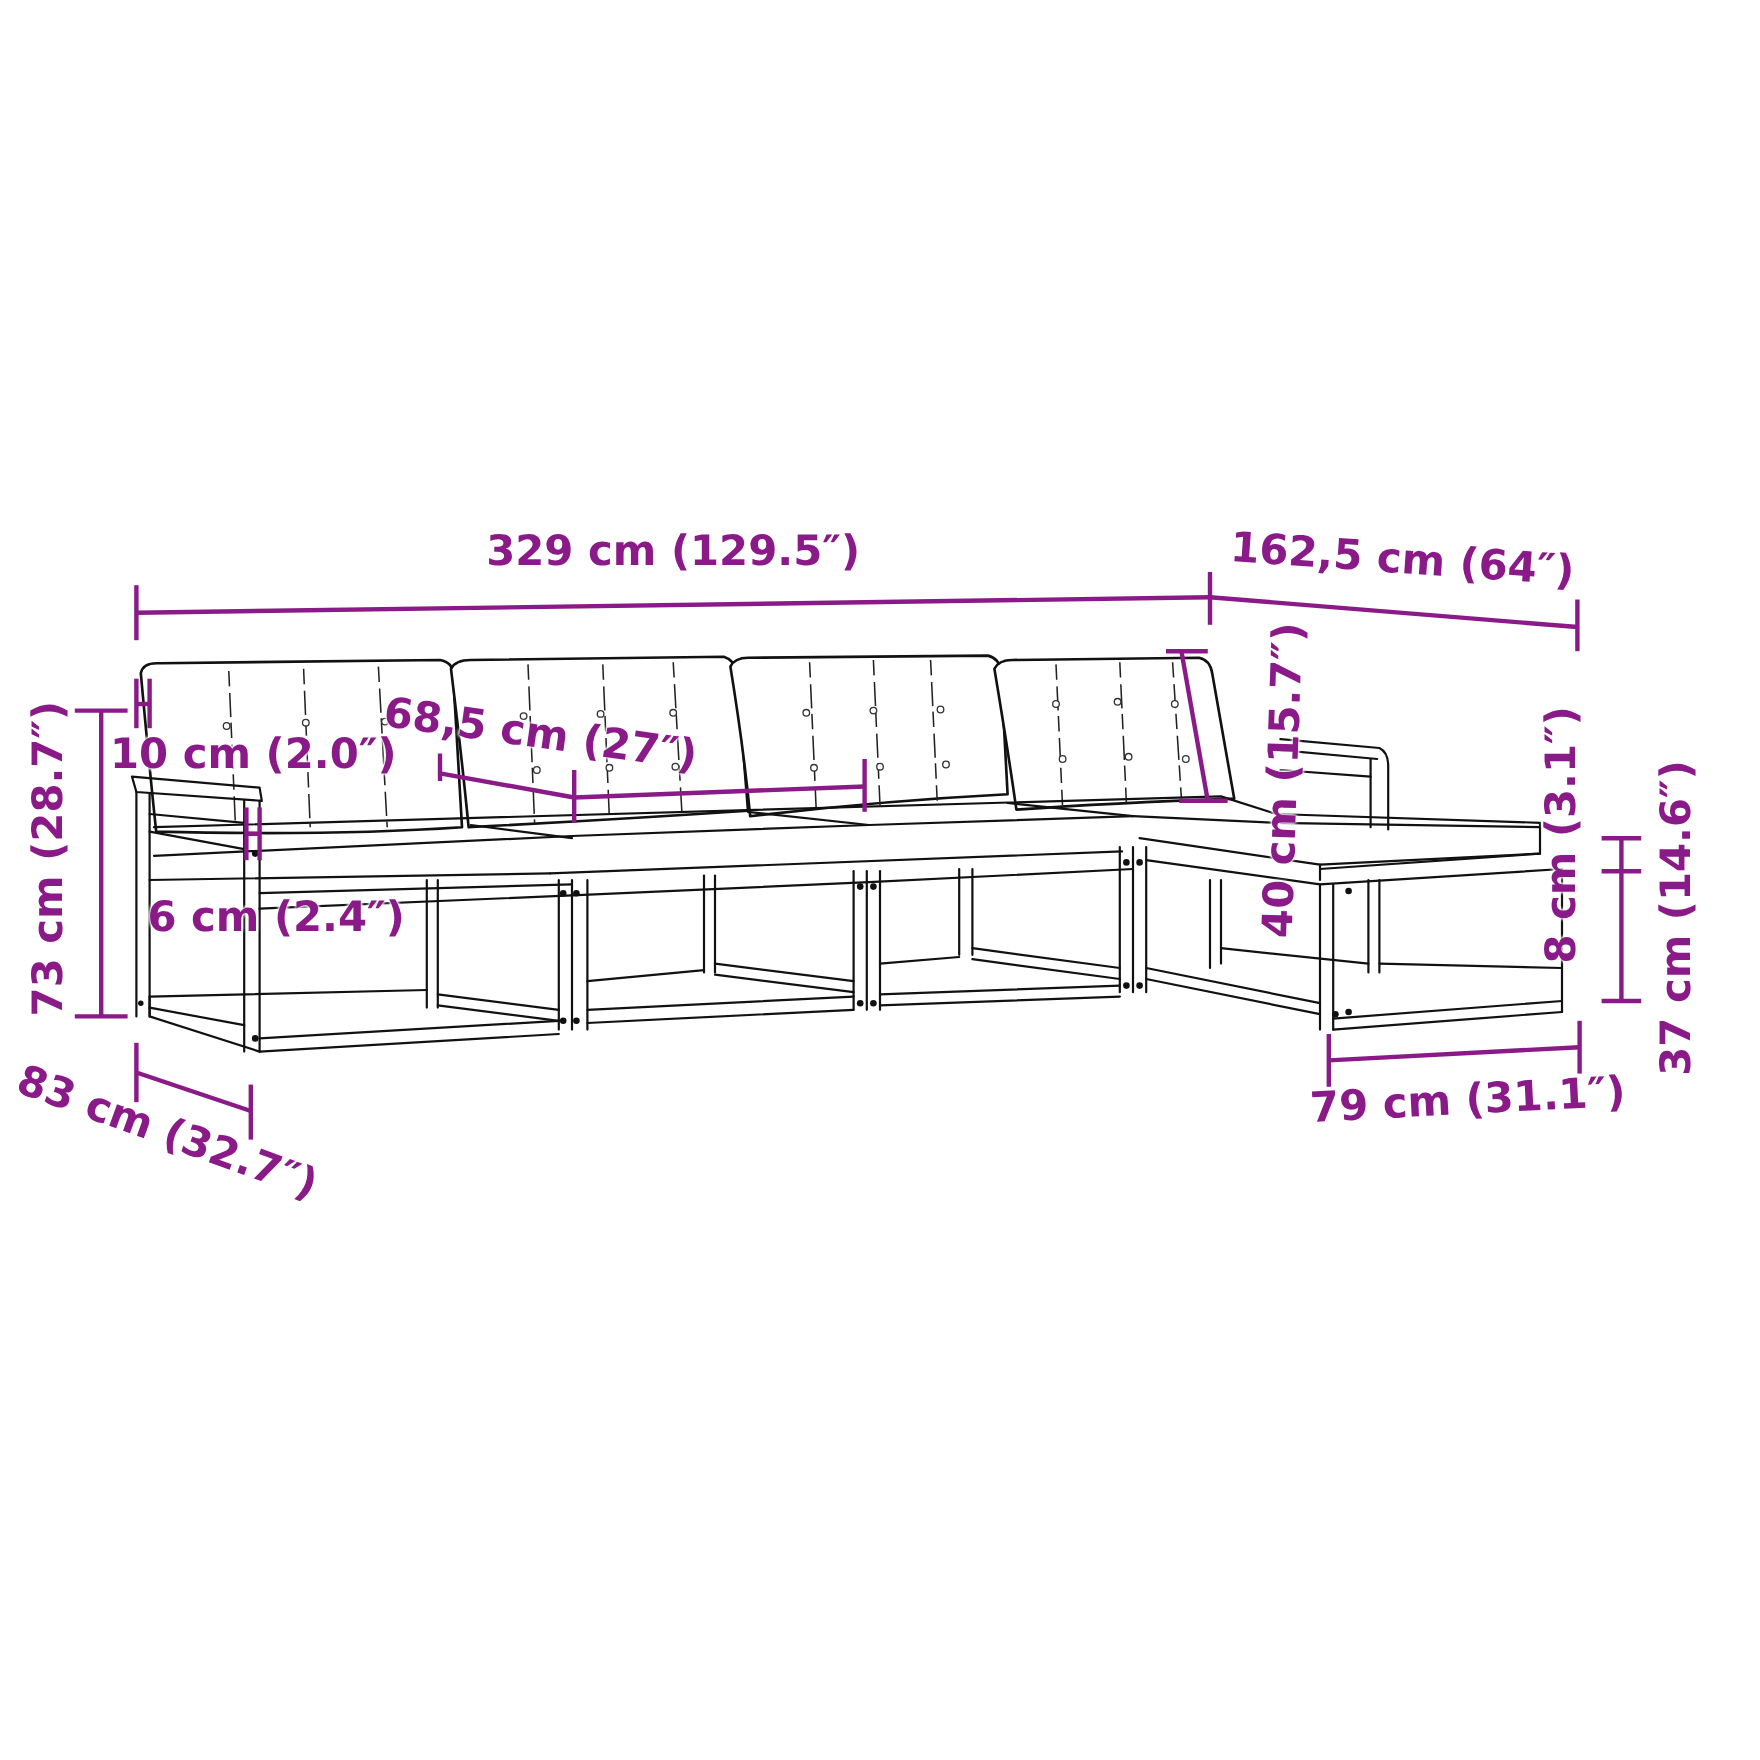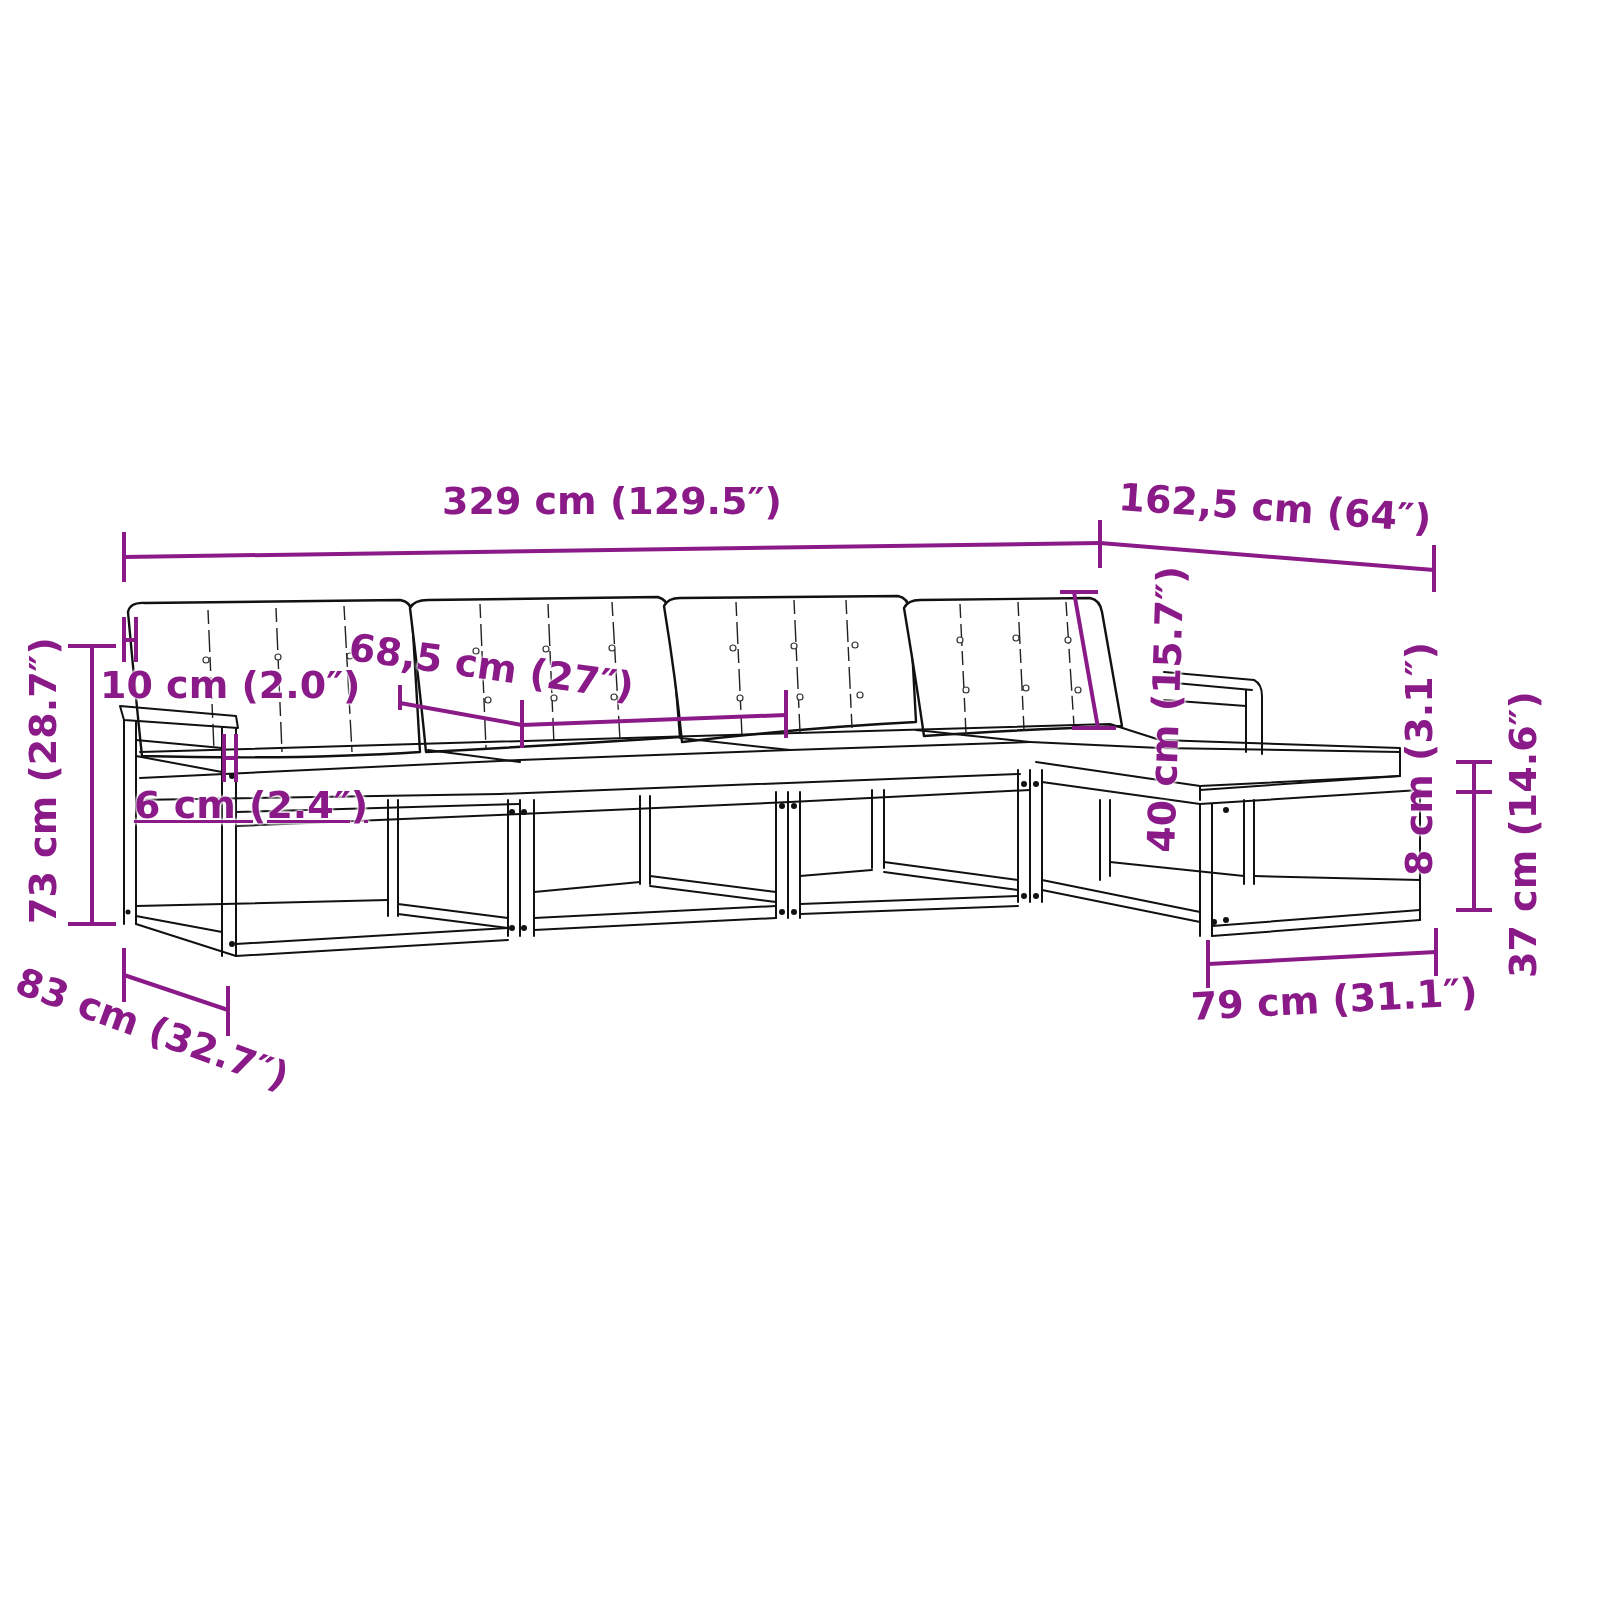--- a/index.html
+++ b/index.html
@@ -215,20 +215,20 @@
         <path class="dim" d="M124,975 L228,1010"></path>
         <path class="dim" d="M228,986 L228,1036"></path>
   </g>
 </svg>
 
 
 <div class="lbl" style="left:442px; top:482px;">329 cm (129.5″)</div>
 <div class="lbl" style="left:1120px; top:478px; transform:rotate(4deg);">162,5 cm (64″)</div>
 <div class="lbl" style="left:24px; top:924px; transform:rotate(-90deg);">73 cm (28.7″)</div>
 <div class="lbl" style="left:100px; top:666px;">10 cm (2.0″)</div>
-<div class="lbl" style="left:134px; top:786px;text-decoration:underline;">6 cm (2.4″)</div>
+<div class="lbl" style="left:134px; top:814px;">6 cm (2.4″)</div>
 <div class="lbl" style="left:352px; top:628px; transform:rotate(8deg);">68,5 cm (27″)</div>
 <div class="lbl" style="left:1142px; top:852px; transform:rotate(-88deg);">40 cm (15.7″)</div>
 <div class="lbl" style="left:1400px; top:876px; transform:rotate(-90deg);">8 cm (3.1″)</div>
 <div class="lbl" style="left:1504px; top:978px; transform:rotate(-90deg);">37 cm (14.6″)</div>
 <div class="lbl" style="left:1190px; top:988px; transform:rotate(-3deg);">79 cm (31.1″)</div>
 <div class="lbl" style="left:24px; top:962px; transform:rotate(20deg);">83 cm (32.7″)</div>
 </div>
 
 </body></html>

